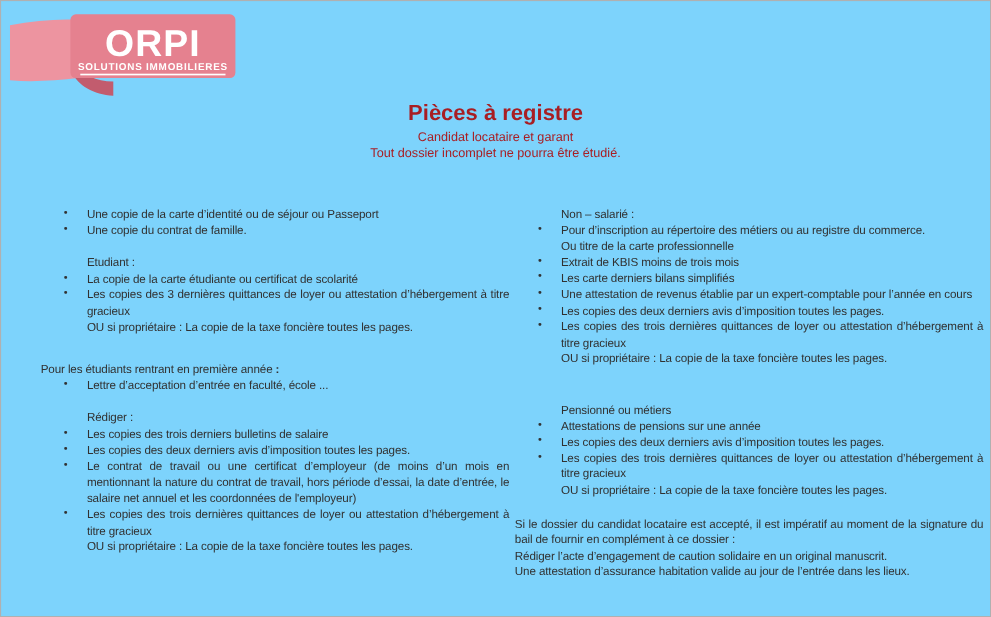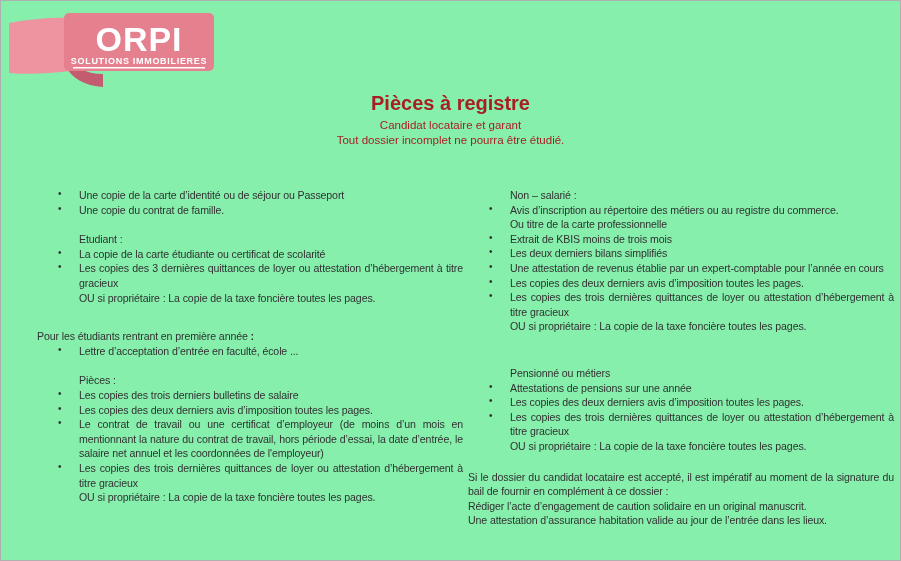--- a/index.html
+++ b/index.html
@@ -7,21 +7,21 @@
     --brand-pink-light:#ed94a0;
     --brand-pink-dark:#c25c6e;
     --title-red:#a81e23;
     --body-text:#313131;
   }
   html,body{margin:0;padding:0;background:#fff;}
   .sheet{
     position:relative;
     width:899px;height:559px;
     border:1px solid #b0b0b0;
-    background:#86efac;
+    background:#7dd3fc;
     font-family:"Liberation Sans",sans-serif;
     color:var(--body-text);
     overflow:hidden;
   }
   .logo{position:absolute;left:8px;top:6px;width:210px;height:88px;}
   .header{
     position:absolute;left:0;right:0;top:90px;
     text-align:center;color:var(--title-red);
   }
   .title{font-size:20px;font-weight:bold;line-height:24px;margin-bottom:3px;}
@@ -93,21 +93,21 @@
             <div class="para"><span>OU si propriétaire : La copie de la taxe foncière </span><span class="b">toutes les pages</span><span>.</span></div>
           </div>
         </div>
         <div class="sec-heading flush"><span class="b">Pour les étudiants rentrant en première année</span><span> :</span></div>
         <div class="bullet-item">
           <span class="dot">•</span>
           <div class="bullet-text">
             <div class="para"><span>Lettre d’acceptation d’entrée en faculté, école ...</span></div>
           </div>
         </div>
-        <div class="sec-heading"><span class="b">Pièces :</span></div>
+        <div class="sec-heading"><span class="b">Rédiger :</span></div>
         <div class="bullet-item">
           <span class="dot">•</span>
           <div class="bullet-text">
             <div class="para"><span>Les copies des trois derniers bulletins de salaire</span></div>
           </div>
         </div>
         <div class="bullet-item">
           <span class="dot">•</span>
           <div class="bullet-text">
             <div class="para"><span>Les copies des deux derniers avis d’imposition </span><span class="b">toutes les pages</span><span>.</span></div>
@@ -125,34 +125,34 @@
             <div class="para justify"><span>Les copies des trois dernières quittances de loyer ou attestation d’hébergement à titre gracieux</span></div>
             <div class="para"><span>OU si propriétaire : La copie de la taxe foncière </span><span class="b">toutes les pages</span><span>.</span></div>
           </div>
         </div>
       </div>
     <div class="col col-right" id="col-right">
         <div class="sec-heading"><span class="b">Non – salarié :</span></div>
         <div class="bullet-item">
           <span class="dot">•</span>
           <div class="bullet-text">
-            <div class="para"><span>Avis d’inscription au répertoire des métiers ou au registre du commerce.</span></div>
+            <div class="para"><span>Pour d’inscription au répertoire des métiers ou au registre du commerce.</span></div>
             <div class="para"><span>Ou titre de la carte professionnelle</span></div>
           </div>
         </div>
         <div class="bullet-item">
           <span class="dot">•</span>
           <div class="bullet-text">
             <div class="para"><span>Extrait de KBIS moins de trois mois</span></div>
           </div>
         </div>
         <div class="bullet-item">
           <span class="dot">•</span>
           <div class="bullet-text">
-            <div class="para"><span>Les deux derniers bilans simplifiés</span></div>
+            <div class="para"><span>Les carte derniers bilans simplifiés</span></div>
           </div>
         </div>
         <div class="bullet-item">
           <span class="dot">•</span>
           <div class="bullet-text">
             <div class="para justify"><span>Une attestation de revenus établie par un expert-comptable pour l’année en cours</span></div>
           </div>
         </div>
         <div class="bullet-item">
           <span class="dot">•</span>

